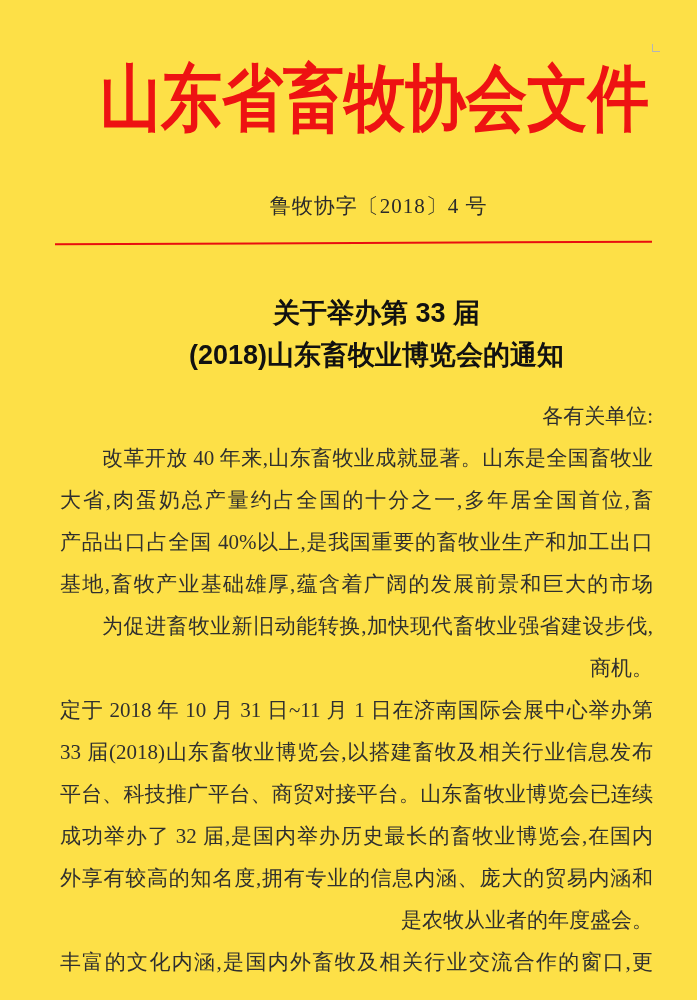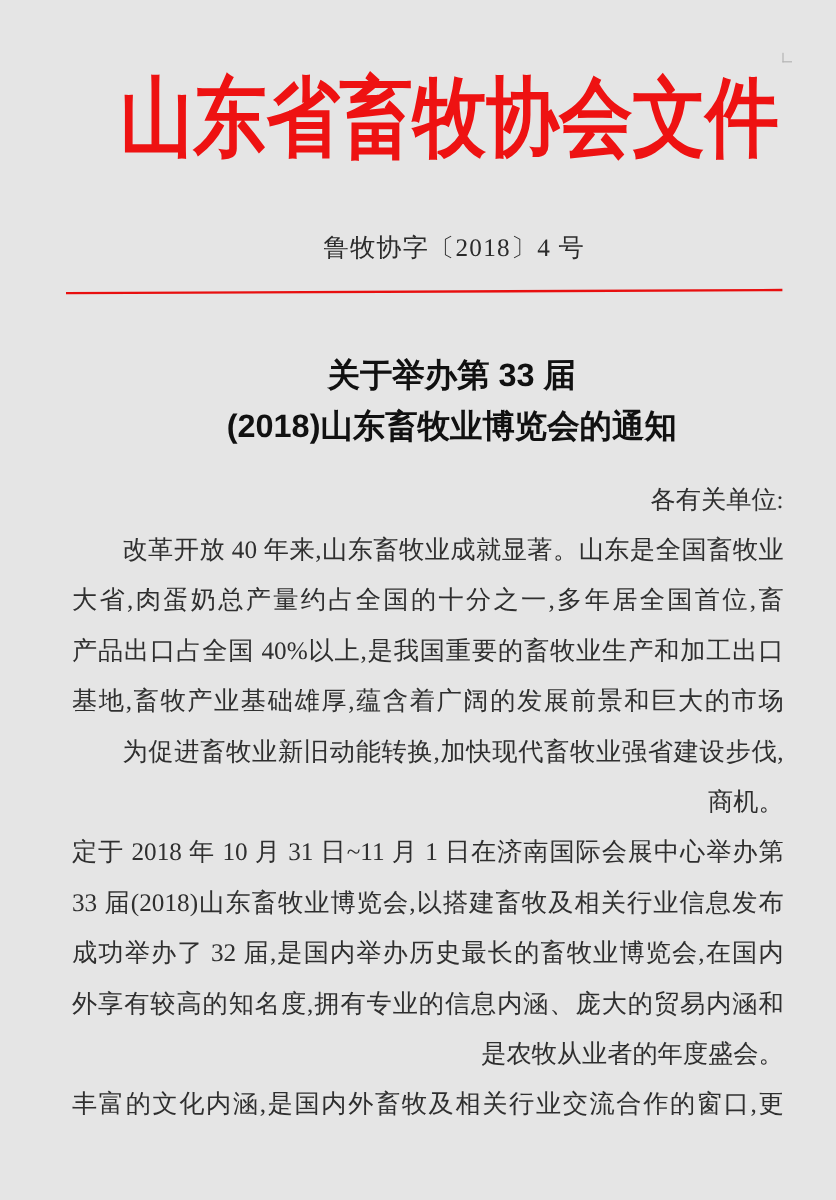--- a/index.html
+++ b/index.html
@@ -1,21 +1,21 @@
 <!DOCTYPE html>
 <html><head>
 <meta charset="utf-8">
 <style>
   * { margin: 0; padding: 0; box-sizing: border-box; }
   html, body { background: #ffffff; }
   .page {
     position: relative;
     width: 697px;
     height: 1000px;
-    background: #e5e5e5;
+    background: #fde047;
     overflow: hidden;
     font-family: "Liberation Serif", "DejaVu Serif", serif;
     padding-left: 16px;
   }
   
   .corner-mark {
     position: absolute;
     left: 652px;
     top: 44px;
     width: 8px;
@@ -124,20 +124,21 @@
     <div class="line">各有关单位:</div>
     <div id="paras">
         <div class="line indent fill">改革开放 40 年来,山东畜牧业成就显著。山东是全国畜牧业</div>
         <div class="line fill">大省,肉蛋奶总产量约占全国的十分之一,多年居全国首位,畜</div>
         <div class="line fill">产品出口占全国 40%以上,是我国重要的畜牧业生产和加工出口</div>
         <div class="line fill">基地,畜牧产业基础雄厚,蕴含着广阔的发展前景和巨大的市场</div>
         <div class="line indent fill">为促进畜牧业新旧动能转换,加快现代畜牧业强省建设步伐,</div>
         <div class="line">商机。</div>
         <div class="line fill">定于 2018 年 10 月 31 日~11 月 1 日在济南国际会展中心举办第</div>
         <div class="line fill">33 届(2018)山东畜牧业博览会,以搭建畜牧及相关行业信息发布</div>
+        <div class="line fill">平台、科技推广平台、商贸对接平台。山东畜牧业博览会已连续</div>
         <div class="line fill">成功举办了 32 届,是国内举办历史最长的畜牧业博览会,在国内</div>
         <div class="line fill">外享有较高的知名度,拥有专业的信息内涵、庞大的贸易内涵和</div>
         <div class="line">是农牧从业者的年度盛会。</div>
         <div class="line fill">丰富的文化内涵,是国内外畜牧及相关行业交流合作的窗口,更</div>
       </div>
   </div>
 
 </div>
 
 </body></html>

